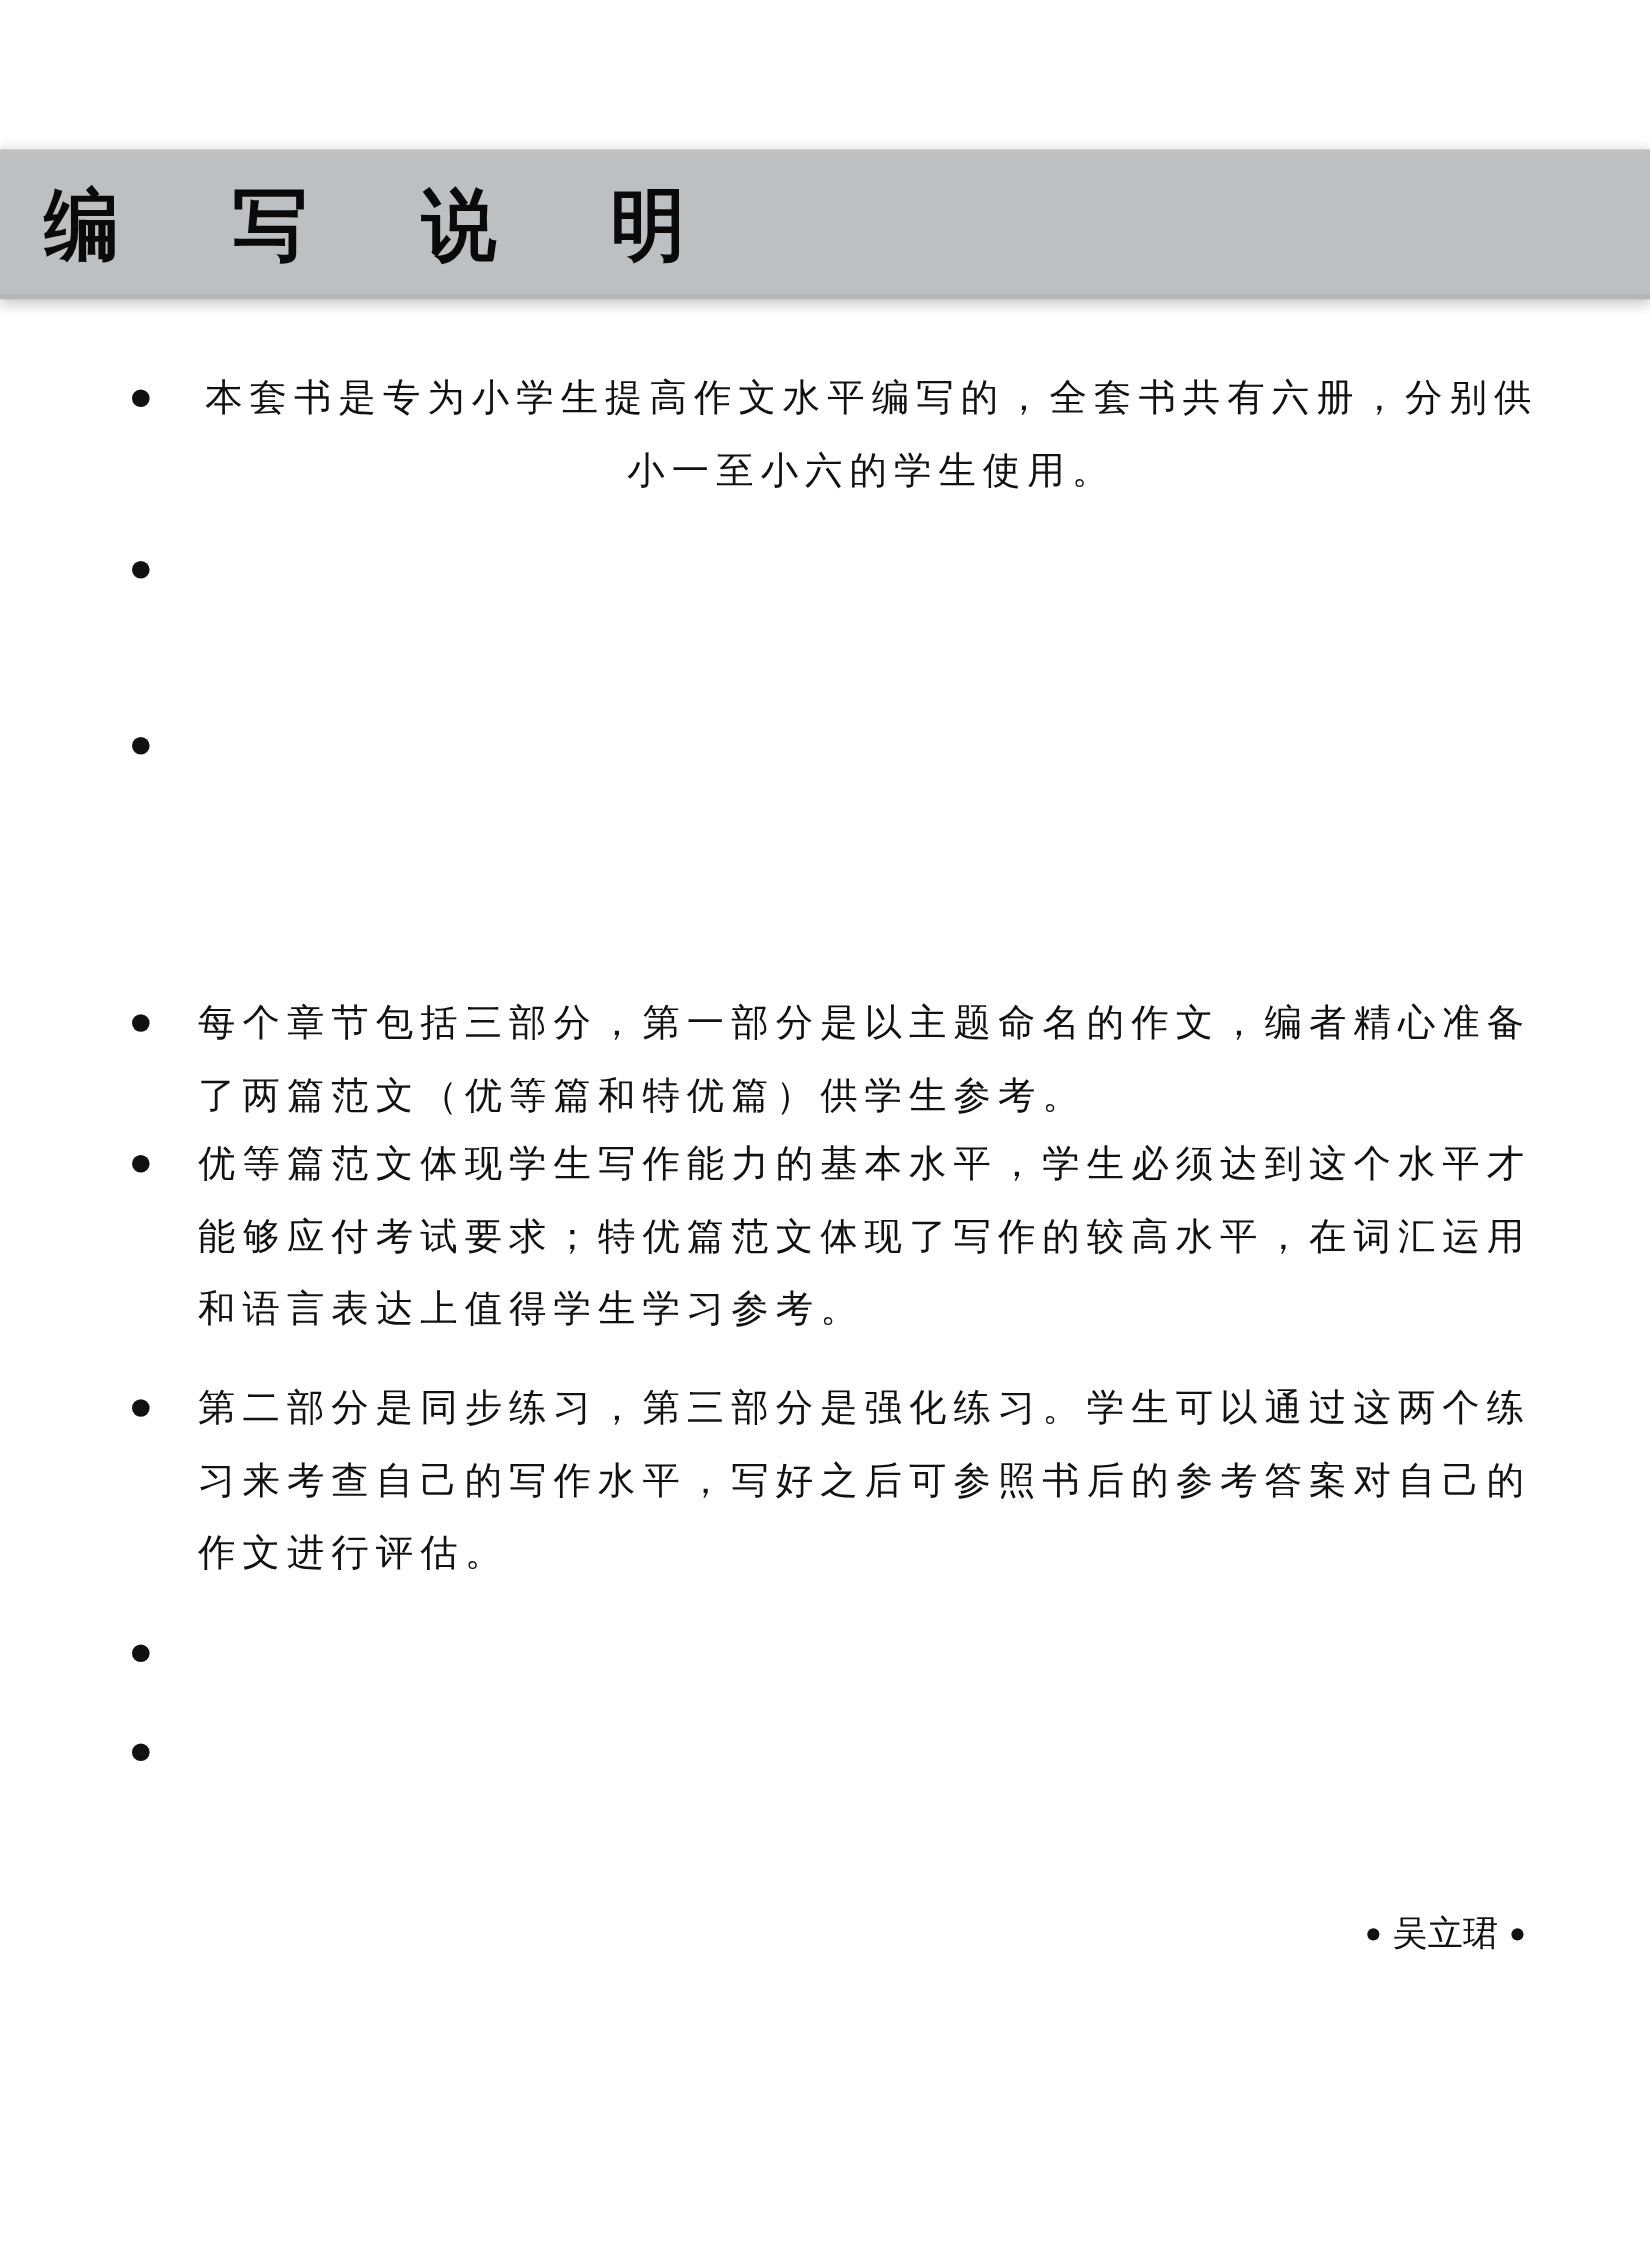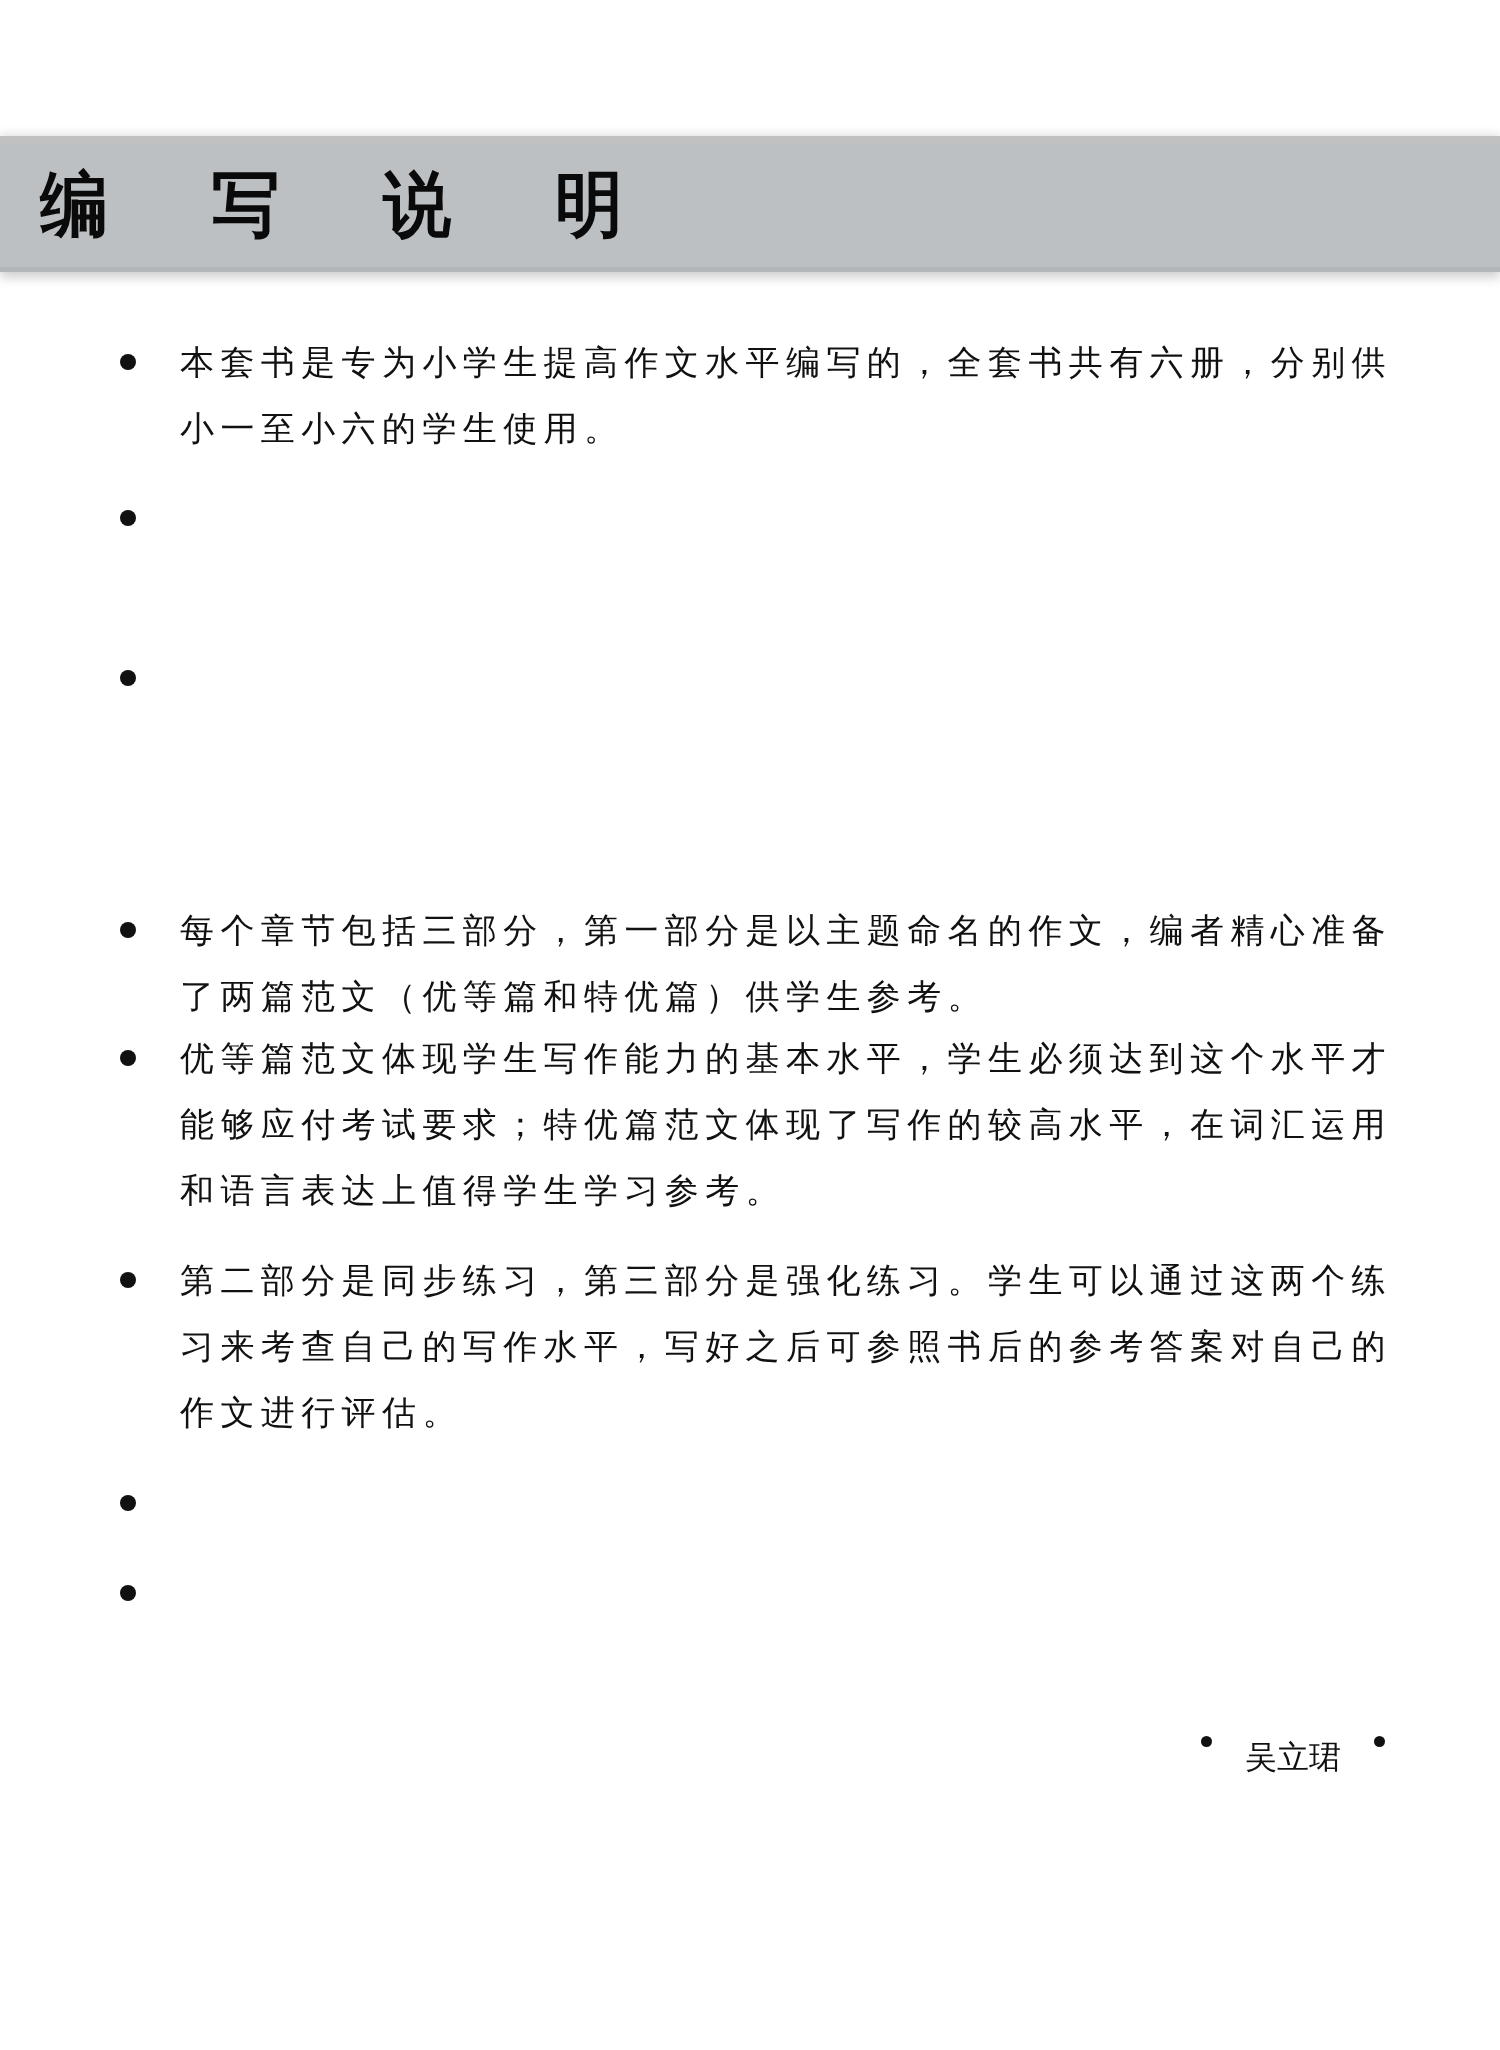--- a/index.html
+++ b/index.html
@@ -62,42 +62,43 @@
       width: 16px;
       height: 16px;
       border-radius: 50%;
       background: #111111;
     }
     .signature {
       position: absolute;
       top: 1736px;
       right: 115px;
       display: flex;
-      gap: 33px;
+      align-items: center;
+      gap: 12px;
       font-family: "DejaVu Sans", "Liberation Sans", sans-serif;
       font-size: 32px;
       color: #111;
     }
     .sig-dot {
       width: 11px;
       height: 11px;
       border-radius: 50%;
       background: #111;
       display: inline-block;
     }
   </style>
 </head>
 <body>
 
 <div class="banner">
   <div class="banner-title">编 写 说 明</div>
 </div>
 
 <div class="content">
-  <div class="item" style="top: 329px;">
+  <div class="item" style="top: 329px; text-align: center;">
     <span class="bullet"></span>
     <span>本套书是专为小学生提高作文水平编写的，全套书共有六册，分别供小一至小六的学生使用。</span>
   </div>
   <div class="item" style="top: 485px;">
     <span class="bullet"></span>
   </div>
   <div class="item" style="top: 645px;">
     <span class="bullet"></span>
   </div>
   <div class="item" style="top: 897px;">

